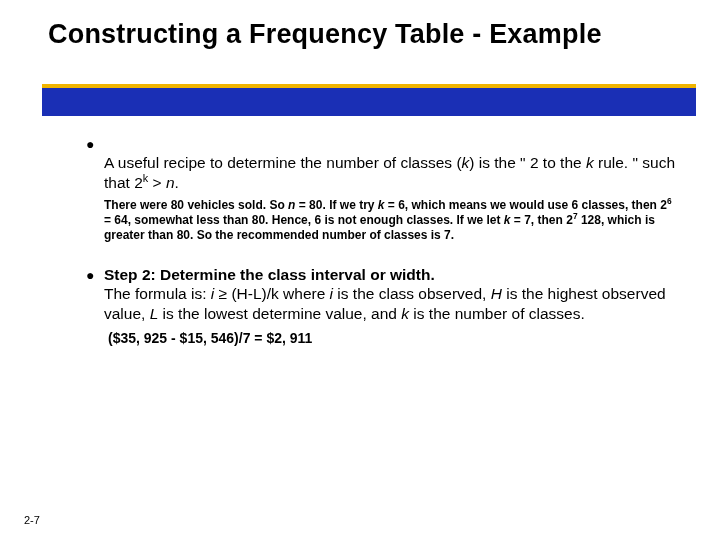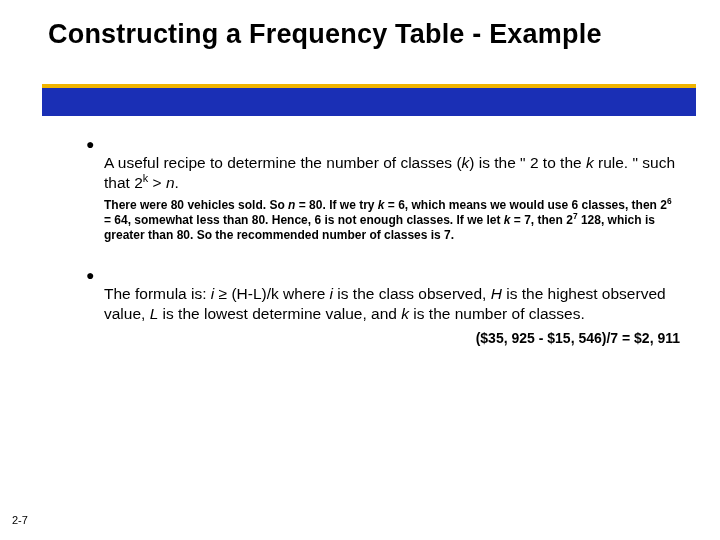--- a/index.html
+++ b/index.html
@@ -65,25 +65,24 @@
     margin-bottom: 22px;
     padding-right: 8px;
   }
   .note i { font-style: italic; }
   .note2 {
     margin-left: 22px;
     font-size: 14px;
     font-weight: bold;
     line-height: 1.3;
     margin-top: 6px;
-    text-align: right;
   }
   .page-num {
     position: absolute;
-    left: 12px;
+    left: 24px;
     bottom: 14px;
     font-size: 11px;
     color: #000;
   }
 </style>
 </head>
 <body>
 
 <div class="title">Constructing a Frequency Table - Example</div>
 
@@ -102,21 +101,21 @@
     </div>
   </div>
 
   <div class="note">
     <span>There were 80 vehicles sold. So </span><i>n</i><span> = 80. If we try </span><i>k</i><span> =  6, which means we would use 6 classes, then 2</span><sup>6</sup><span>  = 64, somewhat less than 80. Hence, 6 is not enough classes. If we let </span><i>k</i><span> = 7, then 2</span><sup>7</sup><span> 128, which is greater than 80. So the recommended number of classes is 7.</span>
   </div>
 
   <div class="bullet-row">
     <div class="bullet-dot">●</div>
     <div class="bullet-body">
-      <br>
+      <b>Step 2: Determine the class interval or width.</b><br>
       <span>The formula is: </span><i>i</i><span> </span><span>≥</span><span> (H-L)/k where </span><i>i</i><span> is the class observed, </span><i>H</i><span> is the highest observed value, </span><i>L</i><span> is the lowest determine value, and </span><i>k</i><span> is the number of classes.</span>
     </div>
   </div>
 
   <div class="note2">($35, 925 - $15, 546)/7 = $2, 911</div>
 
 </div>
 
 <div class="page-num">2-7</div>
 

